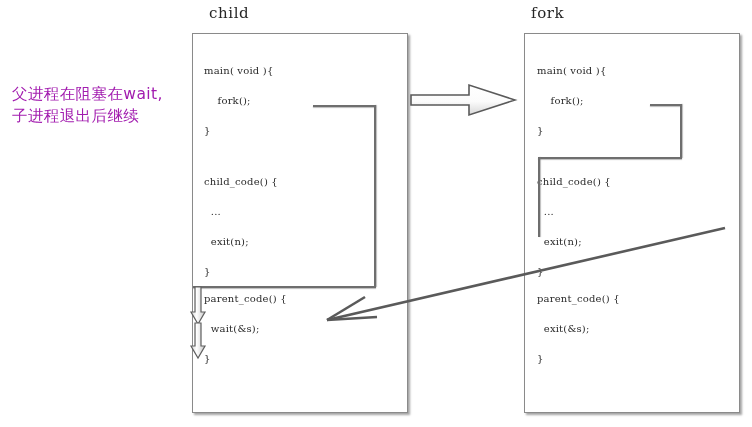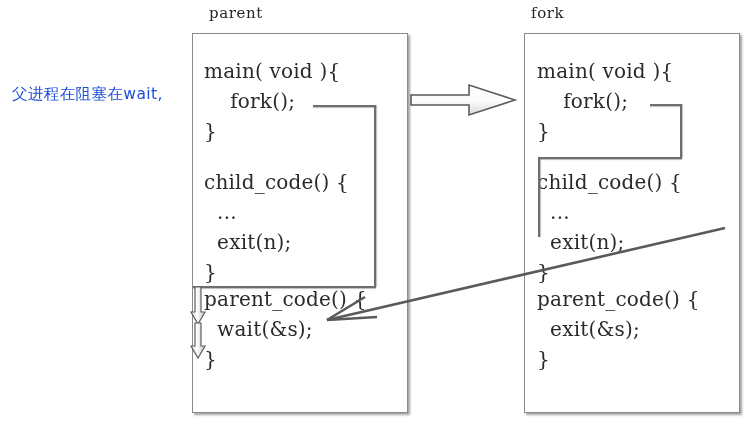--- a/index.html
+++ b/index.html
@@ -18,21 +18,21 @@
 
   
   .annotation {
     position: absolute;
     left: 12px;
     top: 83px;
     width: 200px;
     font-family: "DejaVu Sans", "Liberation Sans", sans-serif;
     font-size: 15.5px;
     line-height: 22px;
-    color: #1d4ed8;
+    color: #a21caf;
     letter-spacing: 0.4px;
     white-space: pre;
   }
 
   
   .col-title {
     position: absolute;
     font-family: "DejaVu Serif", "Liberation Serif", serif;
     font-size: 15px;
     color: #262626;
@@ -54,21 +54,21 @@
   }
   #box-child {
     left: 524px; top: 33px;
     width: 214px; height: 378px;
   }
 
   
   .code {
     position: absolute;
     font-family: "DejaVu Serif", "Liberation Serif", serif;
-    font-size: 20px;
+    font-size: 10px;
     line-height: 30px;
     color: #2a2a2a;
     white-space: pre;
     letter-spacing: 0.2px;
   }
   #parent-main   { left: 204px; top: 56px; }
   #parent-child-code { left: 204px; top: 167px; }
   #parent-parent-code { left: 204px; top: 284px; }
 
   #child-main   { left: 537px; top: 56px; }
@@ -116,23 +116,23 @@
     width: 425px; height: 110px;
   }
 
   svg { display: block; overflow: visible; }
 </style>
 </head>
 <body>
 
 <div id="canvas">
 
-  <div class="annotation"><span>父进程在阻塞在wait,</span><br></div>
-
-  <div class="col-title" id="title-parent">parent</div>
+  <div class="annotation"><span>父进程在阻塞在wait,</span><br><span>子进程退出后继续</span></div>
+
+  <div class="col-title" id="title-parent">child</div>
   <div class="col-title" id="title-child">fork</div>
 
   <div class="proc-box" id="box-parent"></div>
 
   <div class="proc-box" id="box-child"></div>
 
   <div class="code" id="parent-main">main( void ){
     fork();
 }</div>
   <div class="code" id="parent-child-code">child_code() {

